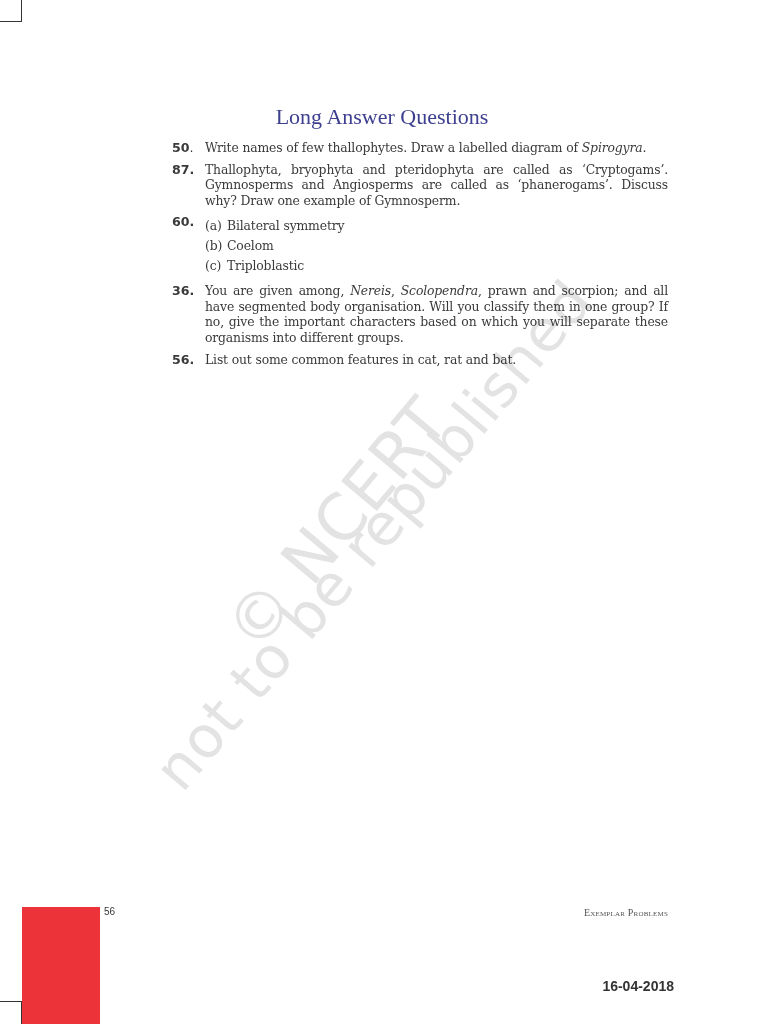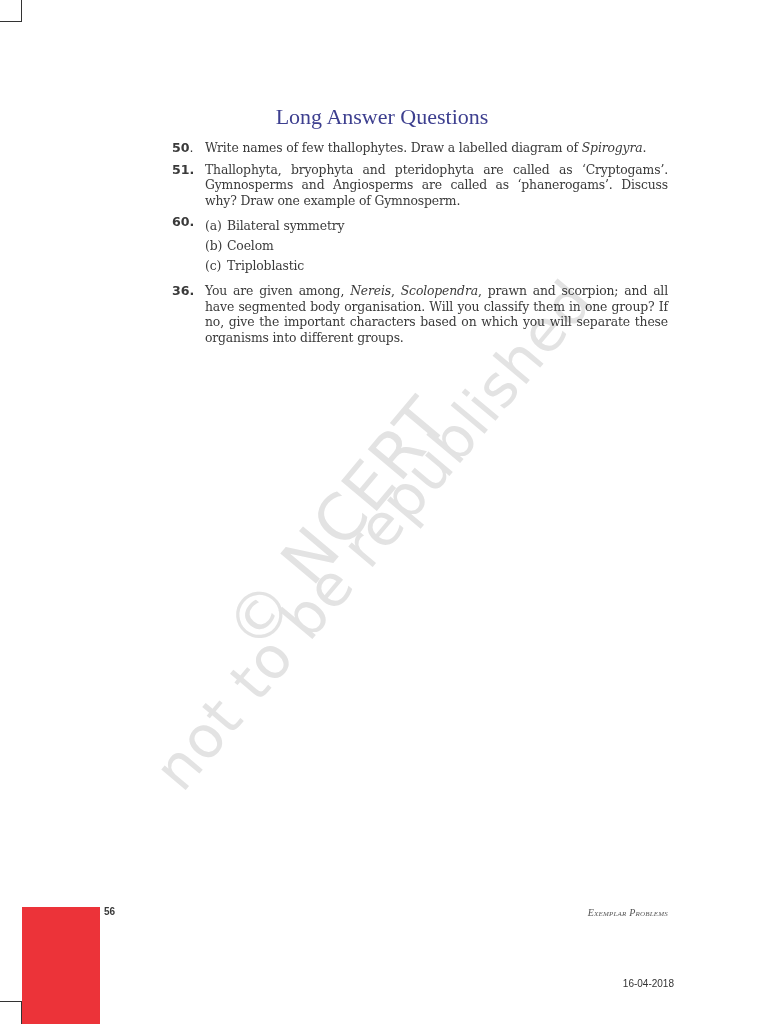--- a/index.html
+++ b/index.html
@@ -117,42 +117,42 @@
       top: 907px;
       width: 78px;
       height: 117px;
       background: #ec3339;
     }
     .page-num {
       position: absolute;
       left: 104px;
       top: 906px;
       font-family: "Liberation Sans", "DejaVu Sans", sans-serif;
-      font-weight: bold;
+      font-weight: normal;
       font-size: 10px;
       color: #3a3a3a;
     }
     .running-footer {
       position: absolute;
       right: 96px;
       top: 907px;
       font-family: "Liberation Serif", "DejaVu Serif", serif;
-      font-style: italic;
       font-variant: small-caps;
       font-size: 10px;
       color: #555;
       letter-spacing: 0.2px;
     }
     .date {
       position: absolute;
       right: 90px;
       top: 978px;
       font-family: "Liberation Sans", "DejaVu Sans", sans-serif;
-      font-size: 10px;
+      font-size: 14px;
       color: #333;
+      font-weight: bold;
     }
   </style>
 </head>
 <body>
 
 <div class="crop-top"></div>
 <div class="crop-bottom"></div>
 
 <div class="watermark">
   <div class="wm-line wm-line-1">© NCERT</div>
@@ -162,21 +162,21 @@
 <div class="title">Long Answer Questions</div>
 
 <div class="questions" id="question-list">
     <div class="q">
       <div class="q-num"><span>50</span><span style="font-weight: normal;">.</span></div>
       <div class="q-text">
         <div><span>Write names of few thallophytes. Draw a labelled diagram of </span><i>Spirogyra</i><span>.</span></div>
       </div>
     </div>
     <div class="q">
-      <div class="q-num"><span>51.</span></div>
+      <div class="q-num"><span>87.</span></div>
       <div class="q-text">
         <div><span>Thallophyta, bryophyta and pteridophyta are called as ‘Cryptogams’. Gymnosperms and Angiosperms are called as ‘phanerogams’. Discuss why? Draw one example of Gymnosperm.</span></div>
       </div>
     </div>
     <div class="q">
       <div class="q-num"><span>60.</span></div>
       <div class="q-text">
         <div class="sub-list">
           <div class="sub-item">
             <span class="sub-label">(a)</span>
@@ -192,18 +192,24 @@
           </div>
         </div>
       </div>
     </div>
     <div class="q">
       <div class="q-num"><span>36.</span></div>
       <div class="q-text">
         <div><span>You are given among, </span><i>Nereis</i><span>, </span><i>Scolopendra</i><span>, prawn and scorpion; and all have segmented body organisation. Will you classify them in one group? If no, give the important characters based on which you will separate these organisms into different groups.</span></div>
       </div>
     </div>
+    <div class="q">
+      <div class="q-num"><span>56.</span></div>
+      <div class="q-text">
+        <div><span>List out some common features in cat, rat and bat.</span></div>
+      </div>
+    </div>
   </div>
 
 <div class="red-block"></div>
 <div class="page-num">56</div>
 <div class="running-footer">Exemplar Problems</div>
 <div class="date">16-04-2018</div>
 
 </body></html>

